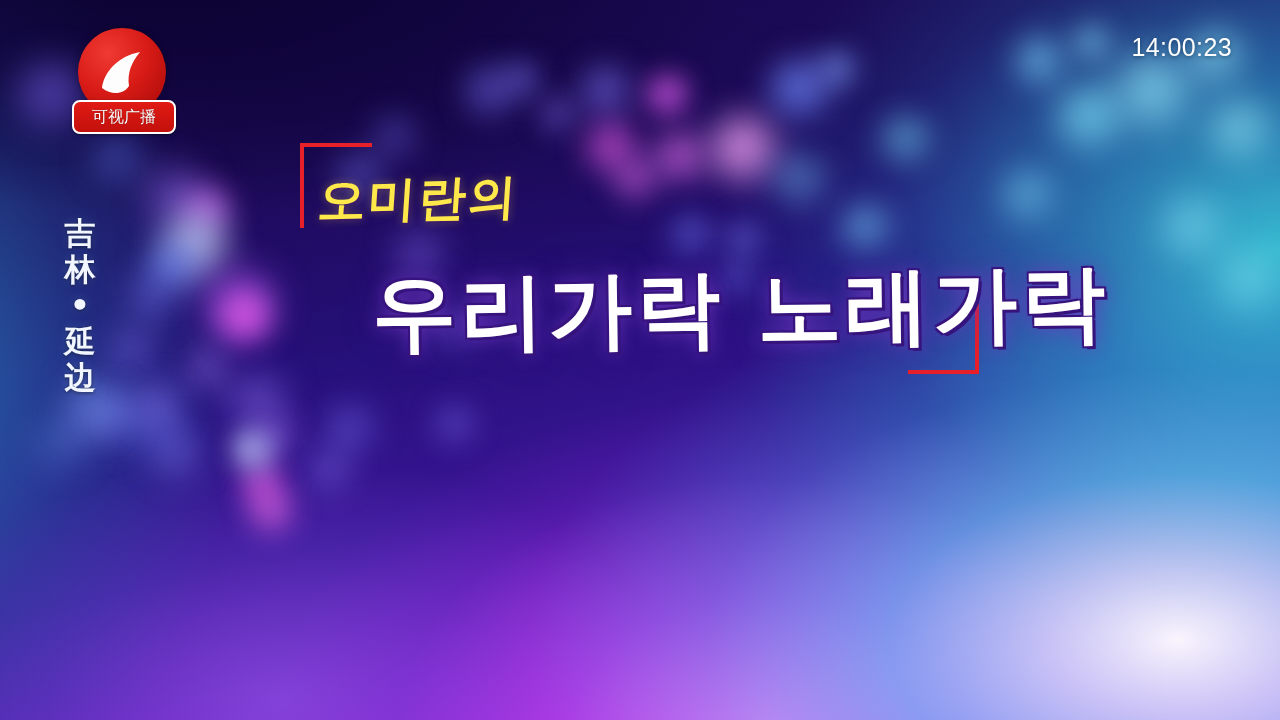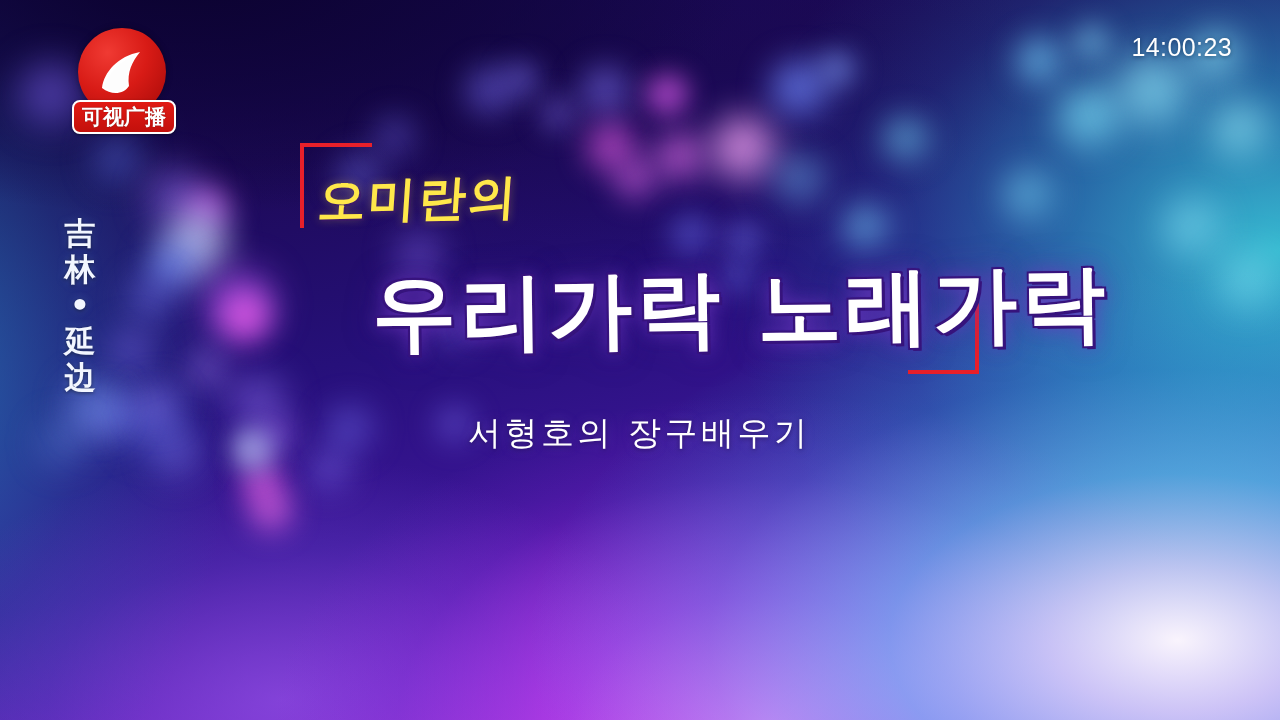--- a/index.html
+++ b/index.html
@@ -46,21 +46,21 @@
     position:absolute;left:24px;top:18px;width:56px;height:56px;
   }
   #logo-banner{
     position:absolute;left:0;top:72px;width:100px;height:30px;
     border-radius:8px;border:2.5px solid #fff;
     background:linear-gradient(180deg,#e11a14 0%,#c3100c 100%);
     display:flex;align-items:center;justify-content:center;
     box-shadow:0 1px 3px rgba(0,0,0,.4);
   }
   #logo-banner-text{
-    color:#fff;font-size:21px;font-weight:700;letter-spacing:0px;
+    color:#fff;font-size:16px;font-weight:400;letter-spacing:0px;
     font-family:"DejaVu Sans","Liberation Sans",sans-serif;
     line-height:1;white-space:nowrap;text-shadow:0 0 1px rgba(0,0,0,.5);
   }
 
   
   #region{
     position:absolute;left:58px;top:218px;width:44px;
     display:flex;flex-direction:column;align-items:center;gap:5px;
     color:#f2f6ff;font-size:31px;font-weight:700;
     font-family:"DejaVu Sans","Liberation Sans",sans-serif;
@@ -206,16 +206,15 @@
   <div id="clock">14:00:23</div>
 
   <div id="title-block">
     <div class="bracket" id="br-tl-h"></div>
     <div class="bracket" id="br-tl-v"></div>
     <div class="bracket" id="br-br-v"></div>
     <div class="bracket" id="br-br-h"></div>
 
     <div id="kicker">오미란의</div>
     <div id="main-title">우리가락 노래가락</div>
-    <div id="subtitle">서형호의 장구배우기</div>
   </div>
 
 </div>
 
 </body></html>

